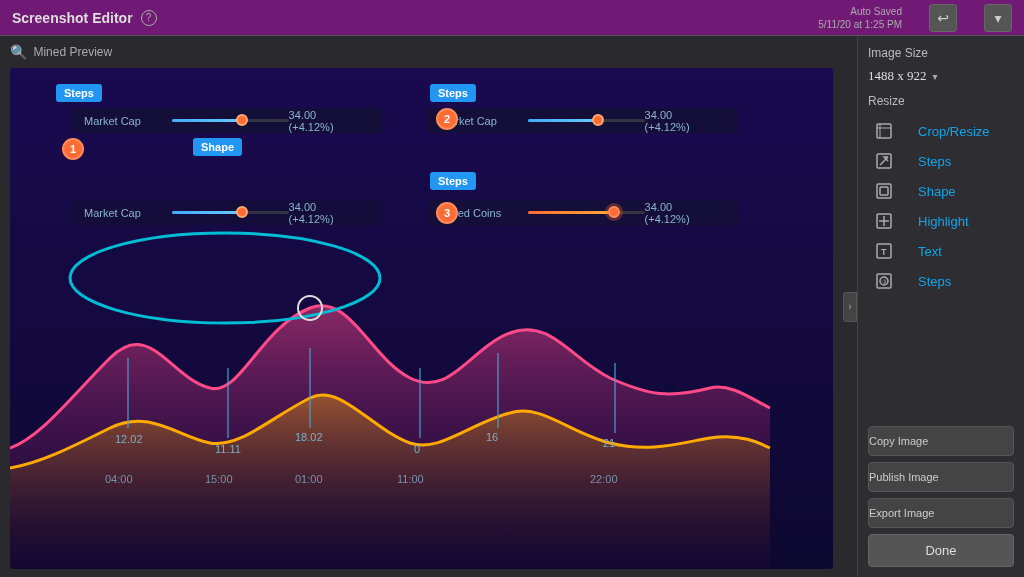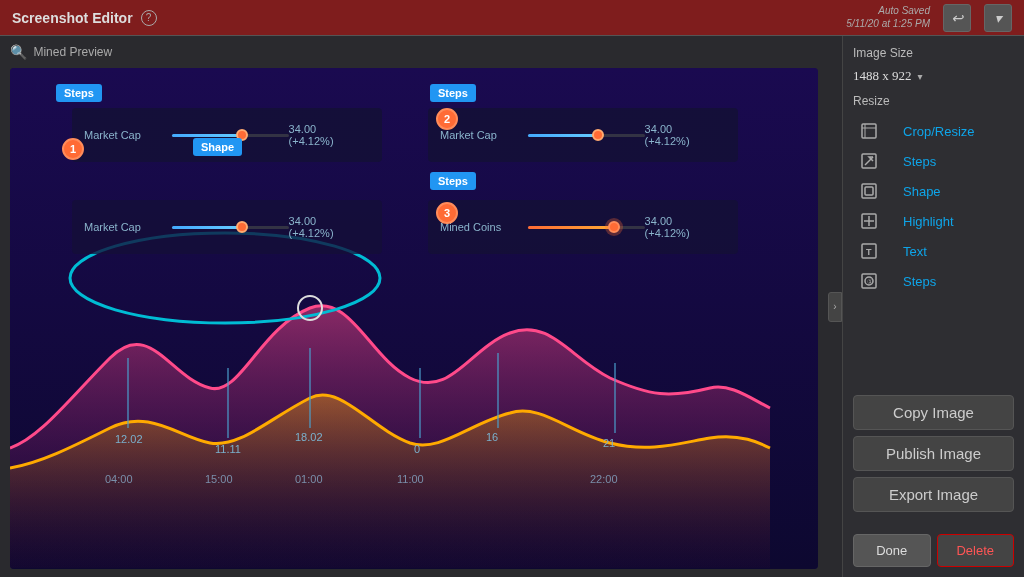--- a/index.html
+++ b/index.html
@@ -10,21 +10,21 @@
       font-family: Arial, sans-serif;
       overflow: hidden;
       color: #ccc;
     }
 
     
     .header {
       display: flex;
       align-items: center;
       justify-content: space-between;
-      background: #7f1d1d;
+      background: #701a75;
       padding: 6px 12px;
       height: 36px;
       border-bottom: 1px solid #555;
     }
     .header-left {
       display: flex;
       align-items: center;
       gap: 8px;
     }
     .header-title {
@@ -34,23 +34,22 @@
     }
     .help-icon {
       width: 16px; height: 16px;
       border-radius: 50%;
       border: 1px solid #aaa;
       display: flex; align-items: center; justify-content: center;
       font-size: 10px; color: #aaa; cursor: pointer;
     }
     .header-right {
       display: flex;
-      align-items: flex-start;
-      gap: 13px;
-      font-style: italic;
+      align-items: center;
+      gap: 27px;
     }
     .autosaved {
       font-size: 10px;
       color: #aaa;
       text-align: right;
       line-height: 1.3;
     }
     .header-btn {
       width: 28px; height: 28px;
       background: #555;
@@ -129,21 +128,21 @@
       color: white;
       font-size: 11px;
       font-weight: bold;
       display: flex; align-items: center; justify-content: center;
       z-index: 10;
     }
 
     
     .slider-row {
       position: absolute;
-      height: 54px;
+      height: 25px;
       background: rgba(30,20,80,0.85);
       border-radius: 4px;
       display: flex;
       align-items: center;
       padding: 0 12px;
     }
     .slider-label {
       font-size: 11px;
       color: #8ab4cc;
       min-width: 80px;
@@ -171,21 +170,21 @@
       width: 12px; height: 12px;
       border-radius: 50%;
       background: #ff6b35;
       border: 2px solid #ffaa70;
       position: absolute;
       top: -5px;
     }
 
     
     .right-panel {
-      width: 182px;
+      width: 167px;
       background: #2e2e32;
       border-left: 1px solid #444;
       padding: 10px;
       display: flex;
       flex-direction: column;
       gap: 6px;
     }
 
     .section-label {
       font-size: 12px;
@@ -231,30 +230,30 @@
       gap: 6px;
       margin-top: 4px;
     }
     .action-btn {
       width: 100%;
       padding: 8px 0;
       background: #444;
       border: 1px solid #555;
       border-radius: 4px;
       color: #ccc;
-      font-size: 15px;
+      font-size: 11px;
       cursor: pointer;
-      text-align: center;
+      text-align: left;
     }
 
     
     .bottom-buttons {
       display: flex;
       gap: 6px;
-      margin-top: 16px;
+      margin-top: 0;
     }
     .done-btn {
       flex: 1;
       padding: 8px 0;
       background: #555;
       border: 1px solid #666;
       border-radius: 4px;
       color: #ddd;
       font-size: 13px;
       cursor: pointer;
@@ -505,17 +504,16 @@
     </div>
 
     <div class="action-buttons">
       <button class="action-btn">Copy Image</button>
       <button class="action-btn">Publish Image</button>
       <button class="action-btn">Export Image</button>
     </div>
 
     <div class="bottom-buttons">
       <button class="done-btn">Done</button>
-      <button class="delete-btn">Delete</button>
     </div>
 
   </div>
 </div>
 
 </body></html>

